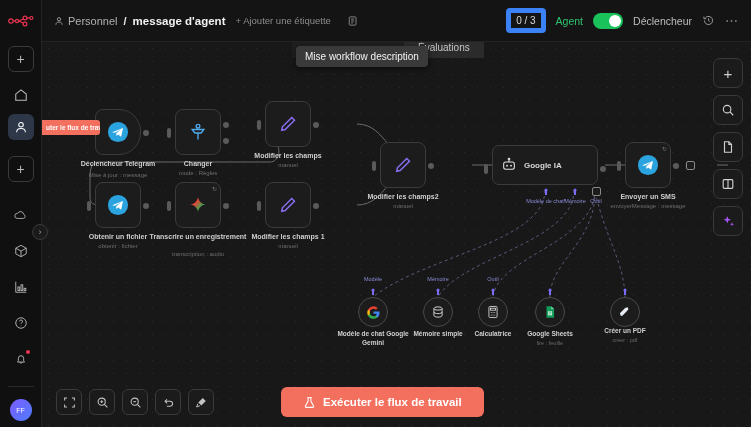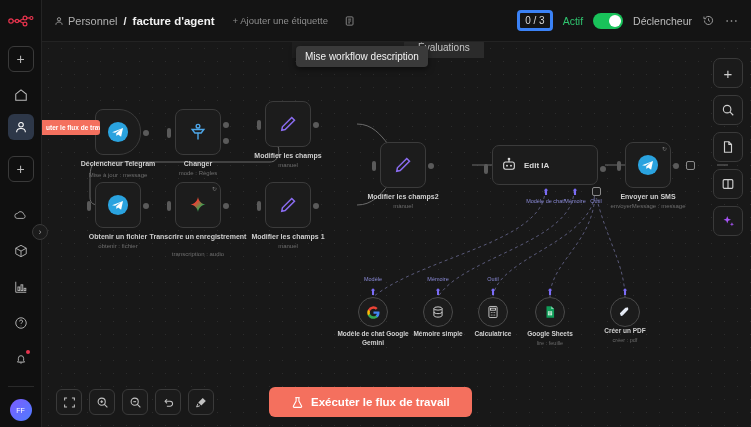--- a/index.html
+++ b/index.html
@@ -46,25 +46,25 @@
   #header{
     position:absolute; left:42px; top:0; right:0; height:42px;
     background:#141414; border-bottom:1px solid #232323;
     display:flex; align-items:center; padding:0 12px; gap:8px;
     z-index:30;
   }
   #breadcrumb{ display:flex; align-items:center; gap:6px; font-size:11px; }
   .bc-person{ color:#b0b0b0; display:flex;align-items:center;gap:4px; }
   .bc-sep{ color:#e8e8e8; font-weight:bold; }
   .bc-current{ color:#f2f2f2; font-weight:bold; font-size:11.5px; }
-  #add-tag{ color:#8d8d8d; font-size:9.5px; margin-left:12px; cursor:pointer;}
+  #add-tag{ color:#8d8d8d; font-size:9.5px; margin-left:4px; cursor:pointer;}
   #desc-icon{ color:#8d8d8d; margin-left:10px; cursor:pointer; display:flex; }
   #header-right{ margin-left:auto; display:flex; align-items:center; gap:10px; }
   #counter{
-    border:3px solid #3b82f6; border-radius:4px; padding:2px 5px;
+    border:5px solid #3b82f6; border-radius:4px; padding:2px 5px;
     font-size:10px; color:#d8d8d8;
   }
   #active-label{ color:#2fc56f; font-size:10.5px; }
   #toggle{
     width:30px;height:16px;border-radius:9px;background:#19c25a;
     position:relative; cursor:pointer;
   }
   #toggle .knob{
     position:absolute;top:2px;right:2px;width:12px;height:12px;
     border-radius:50%;background:#fff;
@@ -190,21 +190,21 @@
     position:absolute; left:0; bottom:10px; width:709px;
     display:flex; align-items:center; padding-left:14px; z-index:20;
   }
   .tool-btn{
     width:26px;height:26px;border-radius:6px;
     background:#1b1b1b;border:1px solid #3a3a3a;
     display:flex;align-items:center;justify-content:center;
     color:#c2c2c2; margin-right:7px; cursor:pointer;
   }
   #execute-btn{
-    margin-left:48px;
+    margin-left:60px;
     background:#f4705e; color:#fff; border:none; border-radius:6px;
     height:30px; padding:0 22px; font-size:11.5px; font-weight:bold;
     display:flex;align-items:center;gap:7px; cursor:pointer;
     font-family:"Liberation Sans",sans-serif;
   }
   
   #right-rail{
     position:absolute; right:8px; top:58px; z-index:25;
     display:flex; flex-direction:column; gap:7px;
   }
@@ -315,33 +315,33 @@
     <span class="bc-person">
       <span>
         <svg width="10" height="10" viewBox="0 0 16 16" fill="none" stroke="#b0b0b0" stroke-width="1.3">
           <circle cx="8" cy="5.2" r="2.6"></circle>
             <path d="M3 14c0-2.8 2.2-4.4 5-4.4s5 1.6 5 4.4"></path>
         </svg>
       </span>
       <span>Personnel</span>
     </span>
     <span class="bc-sep">/</span>
-    <span class="bc-current">facture d'agent</span>
+    <span class="bc-current">message d'agent</span>
     <span id="add-tag">+ Ajouter une étiquette</span>
     <span id="desc-icon">
       <svg width="12" height="12" viewBox="0 0 16 16" fill="none" stroke="#8d8d8d" stroke-width="1.2">
         <rect x="3" y="2.5" width="9" height="11" rx="1.3"></rect>
           <path d="M5.5 5.5h4M5.5 8h4M5.5 10.5h2.5"></path>
       </svg>
     </span>
   </div>
 
   <div id="header-right">
     <span id="counter">0 / 3</span>
-    <span id="active-label">Actif</span>
+    <span id="active-label">Agent</span>
     <span id="toggle">
         <span class="knob"></span>
       </span>
     <span id="saved-label">Déclencheur</span>
     <span class="hdr-icon">
       <svg width="13" height="13" viewBox="0 0 16 16" fill="none" stroke="#9c9c9c" stroke-width="1.2">
         <path d="M3 8a5 5 0 1 0 1.6-3.7"></path>
           <path d="M2.4 3.2v2.6h2.6"></path>
           <path d="M8 5.4V8l1.8 1.1"></path>
       </svg>
@@ -511,21 +511,21 @@
     <div class="nbox">
       <span>
         <svg width="16" height="16" viewBox="0 0 24 24" fill="none" stroke="#e2e2e2" stroke-width="1.6">
           <rect x="4" y="7.5" width="16" height="11" rx="3"></rect>
             <circle cx="9" cy="13" r="1.4" fill="#e2e2e2" stroke="none"></circle>
           <circle cx="15" cy="13" r="1.4" fill="#e2e2e2" stroke="none"></circle>
             <path d="M12 7.5V4"></path>
             <circle cx="12" cy="3" r="1.2"></circle>
         </svg>
       </span>
-      <span class="agent-text">Edit IA</span>
+      <span class="agent-text">Google IA</span>
       <span class="port port-in"></span>
       <span class="port port-out"></span>
 
       <span class="agent-port" style="left:49px;">⬆</span>
       <span class="agent-port-lbl" style="left:53px;">Modèle de chat*</span>
       <span class="agent-port" style="left:78px;">⬆</span>
       <span class="agent-port-lbl" style="left:82px;">Mémoire</span>
       <span class="agent-port" style="left:99px;">⬆</span>
       <span class="agent-port-lbl" style="left:103px;">Outil</span>
     </div>

